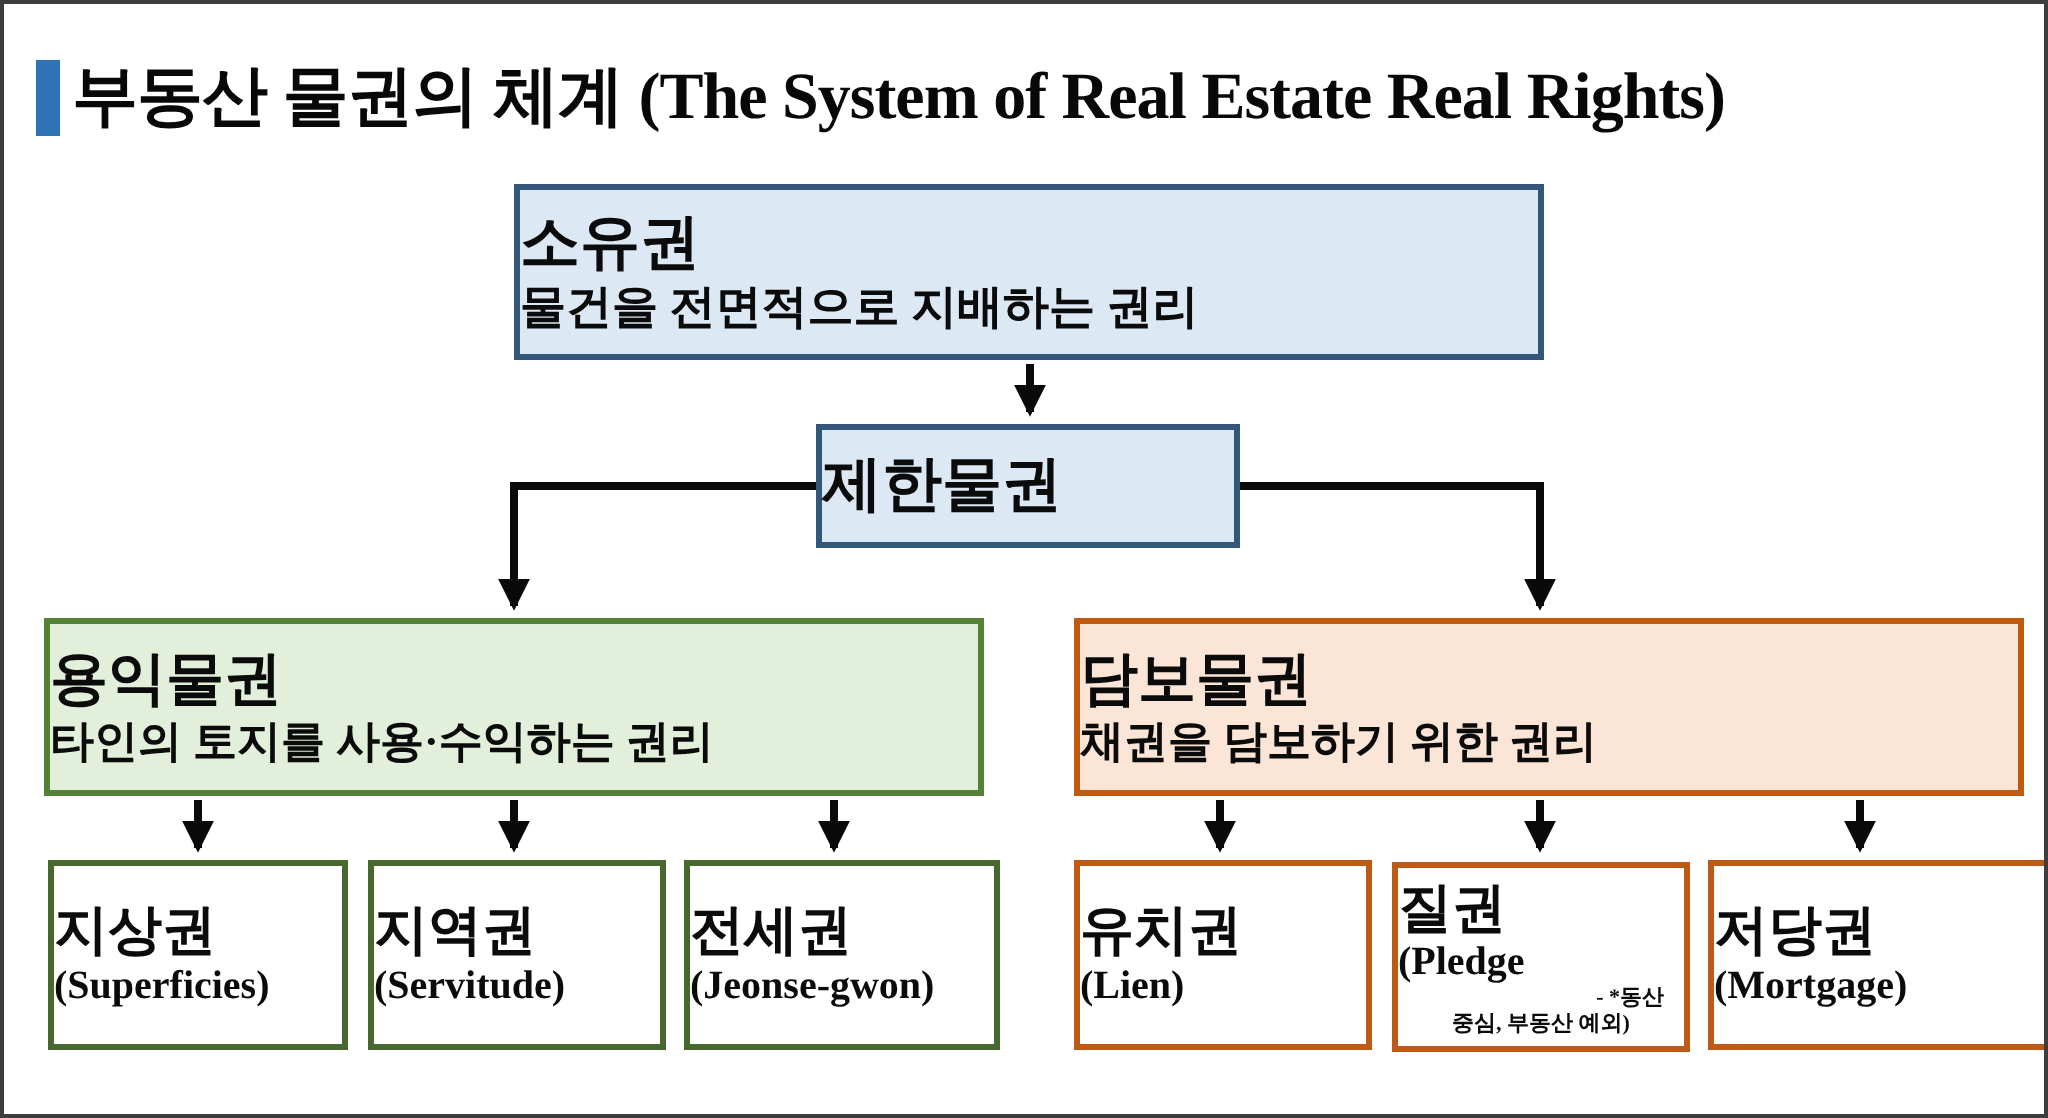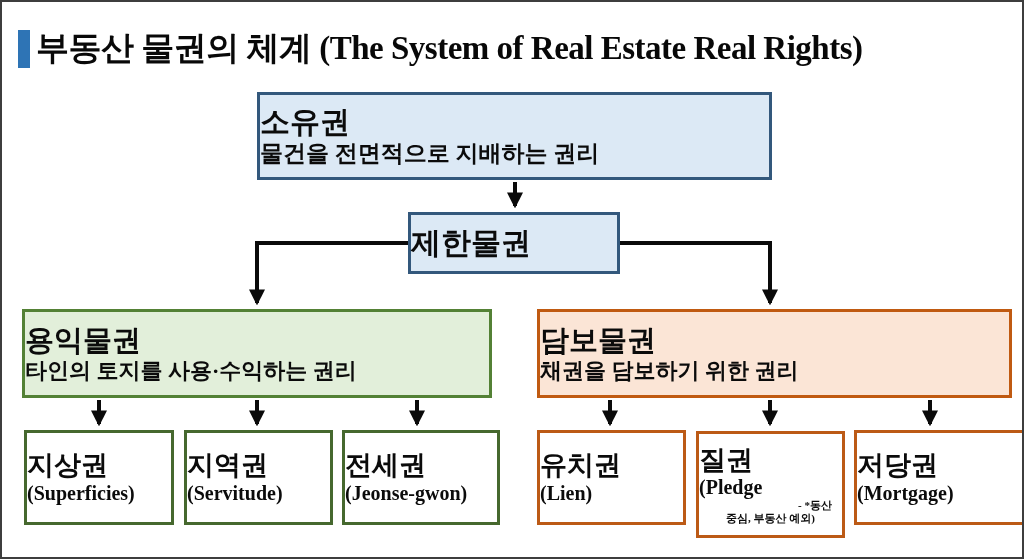--- a/index.html
+++ b/index.html
@@ -33,21 +33,21 @@
   .note-r{text-align:right;padding-right:10px;}
   
   .n-ownership{left:255px;top:90px;width:515px;height:88px;}
   .n-limited{left:406px;top:210px;width:212px;height:62px;}
   .n-usufruct{left:20px;top:307px;width:470px;height:89px;}
   .n-security{left:535px;top:307px;width:475px;height:89px;}
   .n-superficies{left:22px;top:428px;width:150px;height:95px;}
   .n-servitude{left:182px;top:428px;width:149px;height:95px;}
   .n-jeonse{left:340px;top:428px;width:158px;height:95px;}
   .n-lien{left:535px;top:428px;width:149px;height:95px;}
-  .n-pledge{left:694px;top:429px;width:149px;height:107px;}
+  .n-pledge{left:694px;top:429px;width:149px;height:95px;}
   .n-mortgage{left:852px;top:428px;width:182px;height:95px;}
 </style>
 </head>
 <body>
 
 <div class="canvas">
 
   <div class="title-row">
     <span class="title-accent"></span>
     <span class="title-text">부동산 물권의 체계 (The System of Real Estate Real Rights)</span>

